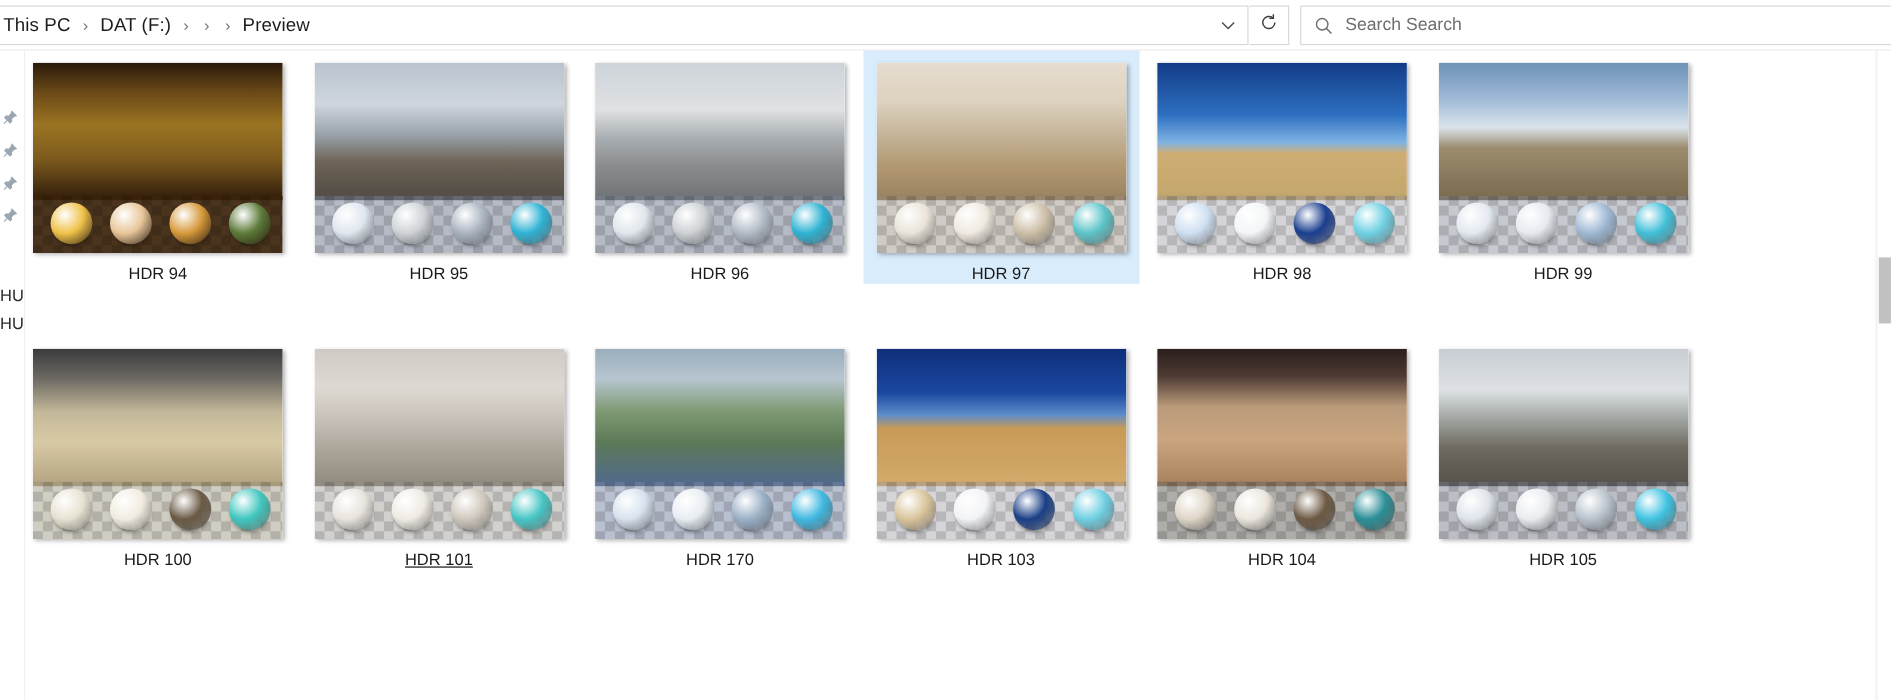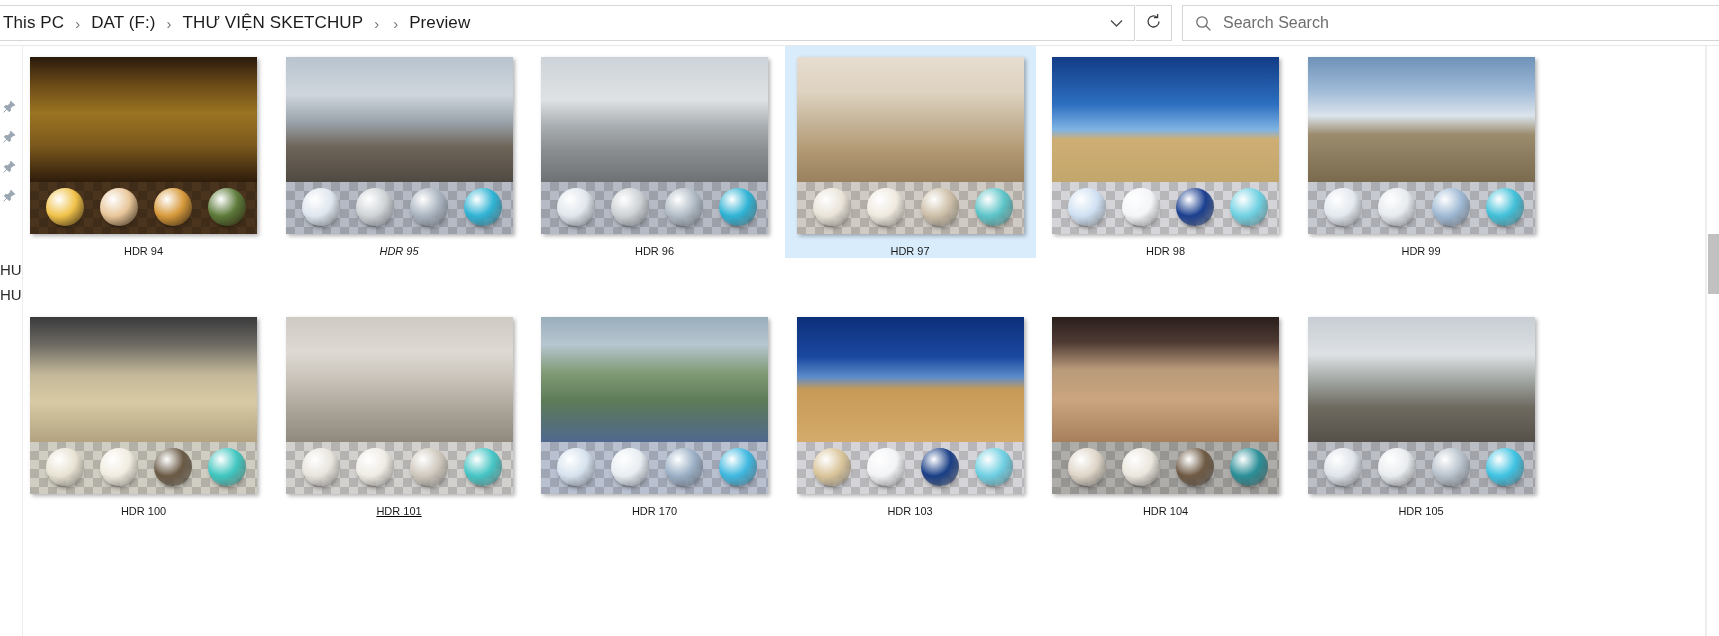--- a/index.html
+++ b/index.html
@@ -84,21 +84,21 @@
   .cell.selected { background: #d9ecfb; }
   .thumbwrap {
     position: relative;
     margin-top: 50px;
     box-shadow: 2px 2px 4px rgba(0,0,0,.30);
     background: #fff;
     overflow: hidden;
   }
   .sky { position: absolute; left:0; top:0; right:0; }
   .label {
-    margin-top: 11px; font-size: 11px; color: #1a1a1a;
+    margin-top: 11px; font-size: 15px; color: #1a1a1a;
     text-align: right; white-space: nowrap;
   }
 
   
   .checker {
     position: absolute; left: 0; right: 0; bottom: 0;
     background-image:
       linear-gradient(45deg, rgba(0,0,0,.14) 25%, transparent 25%, transparent 75%, rgba(0,0,0,.14) 75%),
       linear-gradient(45deg, rgba(0,0,0,.14) 25%, transparent 25%, transparent 75%, rgba(0,0,0,.14) 75%);
     background-size: 18px 18px;
@@ -127,21 +127,20 @@
 <body>
 
 <div class="addressbar">
 
   <div class="crumbbox">
     <div class="crumbs">
       <span class="crumb">This PC</span>
       <span class="crumb-sep">›</span>
       <span class="crumb">DAT  (F:)</span>
       <span class="crumb-sep">›</span>
-      <span class="crumb">THƯ VIỆN SKETCHUP</span>
       <span class="crumb-sep">›</span>
       <span class="crumb-sep">›</span>
       <span class="crumb">Preview</span>
     </div>
     <div class="crumb-chevron">
       <svg width="13" height="9" viewBox="0 0 13 9">
           <path d="M1 1.5 L6.5 7 L12 1.5" fill="none" stroke="#4a4a4a" stroke-width="1.3"></path>
         </svg>
     </div>
   </div>
@@ -200,21 +199,21 @@
           <div class="sky" style="height: 125px; background: linear-gradient(rgb(42, 26, 12) 0%, rgb(107, 74, 23) 22%, rgb(154, 116, 34) 45%, rgb(125, 90, 29) 70%, rgb(46, 28, 11) 100%);"></div>
           <div class="checker" style="height: 52px; background-color: rgba(60, 35, 10, 0.92);">
             <div class="sphere" style="width: 38px; height: 38px; left: 16px; bottom: 8px; background: radial-gradient(circle at 34% 30%, rgb(255, 255, 255) 0%, rgb(240, 194, 74) 46%, rgba(0, 0, 0, 0.42) 100%);"></div>
             <div class="sphere" style="width: 38px; height: 38px; left: 70px; bottom: 8px; background: radial-gradient(circle at 34% 30%, rgb(255, 255, 255) 0%, rgb(232, 198, 154) 46%, rgba(0, 0, 0, 0.42) 100%);"></div>
             <div class="sphere" style="width: 38px; height: 38px; left: 124px; bottom: 8px; background: radial-gradient(circle at 34% 30%, rgb(255, 255, 255) 0%, rgb(215, 154, 60) 46%, rgba(0, 0, 0, 0.42) 100%);"></div>
             <div class="sphere" style="width: 38px; height: 38px; left: 178px; bottom: 8px; background: radial-gradient(circle at 34% 30%, rgb(255, 255, 255) 0%, rgb(93, 123, 58) 46%, rgba(0, 0, 0, 0.42) 100%);"></div>
           </div>
         </div>
         <div class="label">HDR 94</div>
       </div>
-      <div class="cell" style="left: 250.5px; top: -39px; font-style: italic;">
+      <div class="cell" style="left: 250.5px; top: -39px;">
         <div class="thumbwrap" style="width: 227px; height: 177px;">
           <div class="sky" style="height: 125px; background: linear-gradient(rgb(185, 196, 207) 0%, rgb(207, 214, 221) 30%, rgb(154, 163, 171) 52%, rgb(110, 100, 88) 72%, rgb(79, 74, 66) 100%);"></div>
           <div class="checker" style="height: 52px; background-color: rgba(120, 130, 150, 0.55);">
             <div class="sphere" style="width: 38px; height: 38px; left: 16px; bottom: 8px; background: radial-gradient(circle at 34% 30%, rgb(255, 255, 255) 0%, rgb(223, 230, 238) 46%, rgba(0, 0, 0, 0.42) 100%);"></div>
             <div class="sphere" style="width: 38px; height: 38px; left: 70px; bottom: 8px; background: radial-gradient(circle at 34% 30%, rgb(255, 255, 255) 0%, rgb(207, 211, 214) 46%, rgba(0, 0, 0, 0.42) 100%);"></div>
             <div class="sphere" style="width: 38px; height: 38px; left: 124px; bottom: 8px; background: radial-gradient(circle at 34% 30%, rgb(255, 255, 255) 0%, rgb(170, 180, 192) 46%, rgba(0, 0, 0, 0.42) 100%);"></div>
             <div class="sphere" style="width: 38px; height: 38px; left: 178px; bottom: 8px; background: radial-gradient(circle at 34% 30%, rgb(255, 255, 255) 0%, rgb(47, 179, 212) 46%, rgba(0, 0, 0, 0.42) 100%);"></div>
           </div>
         </div>
         <div class="label">HDR 95</div>

